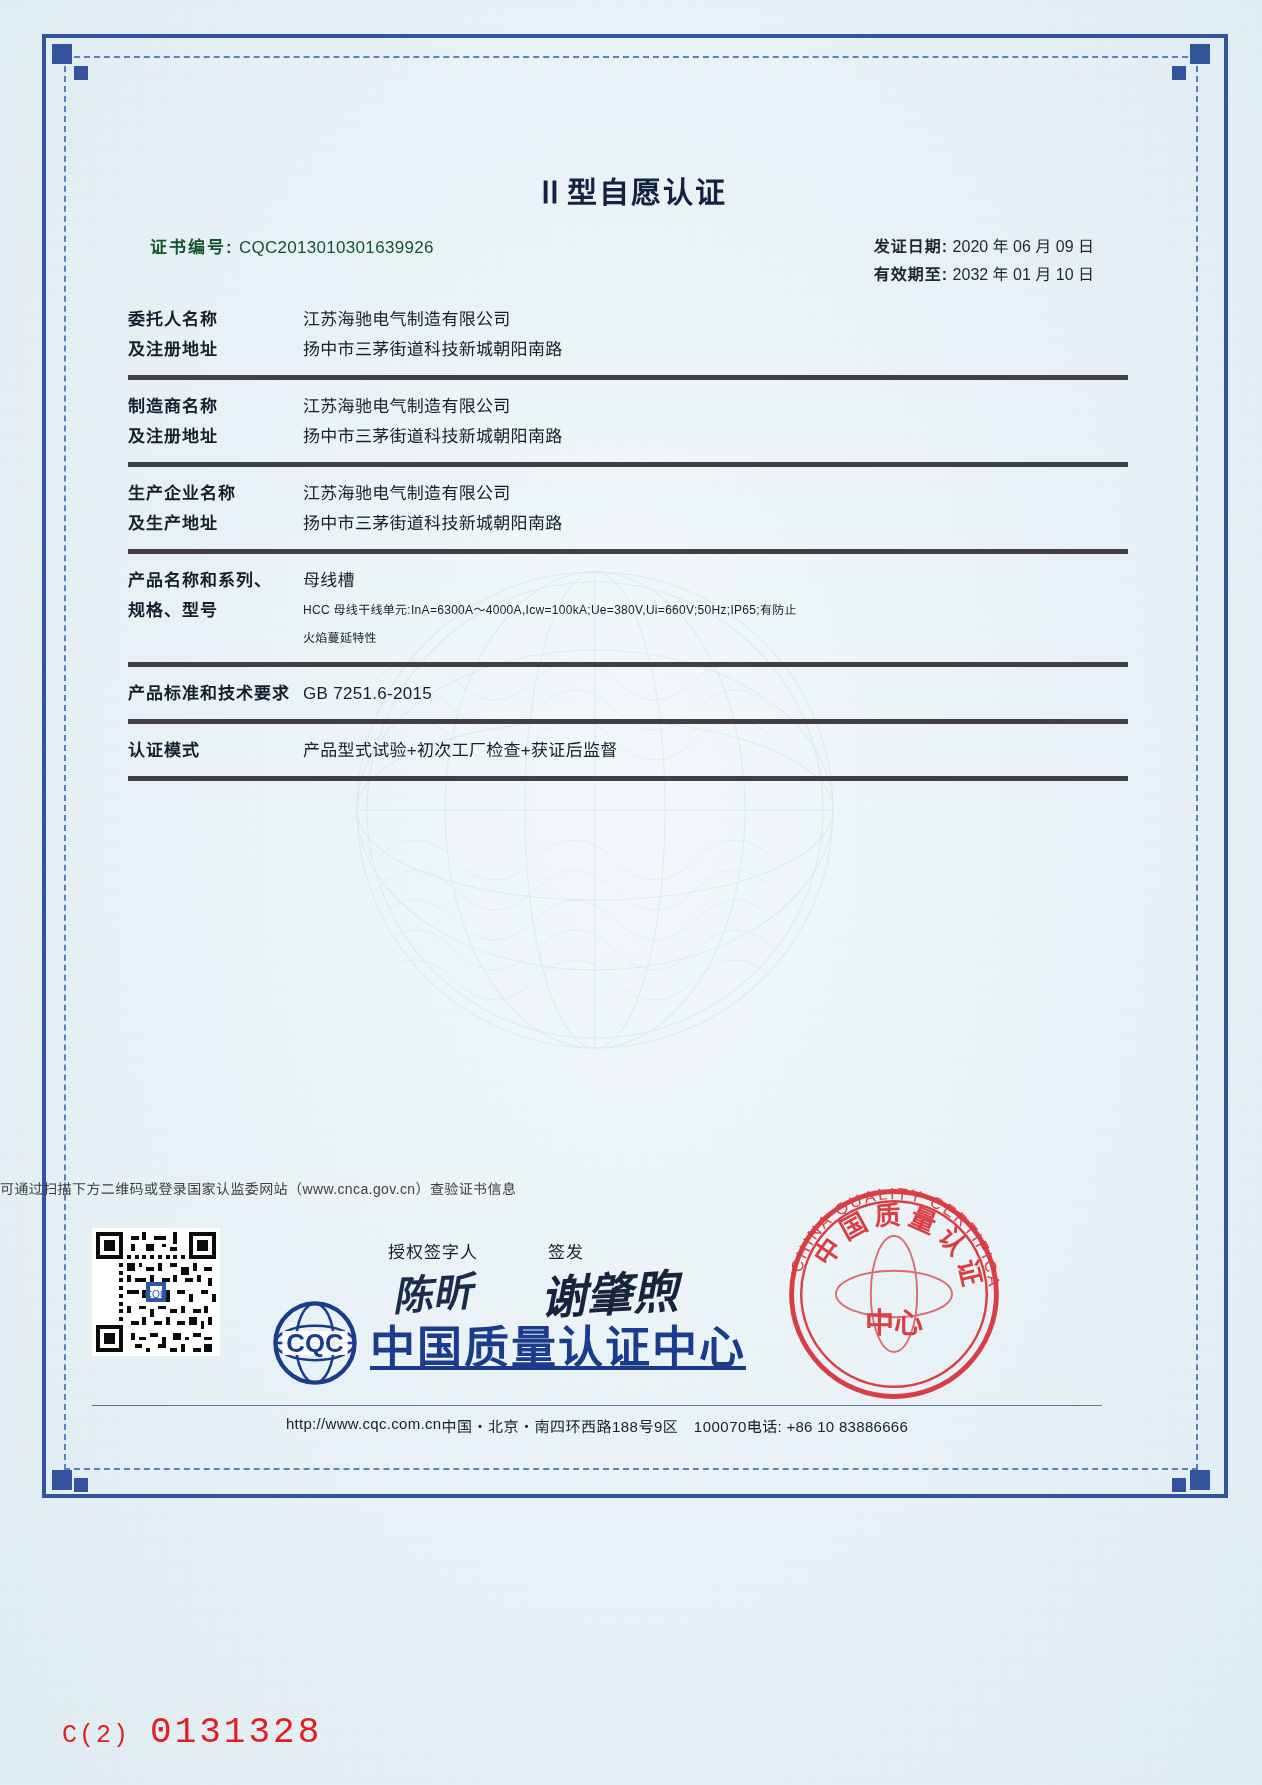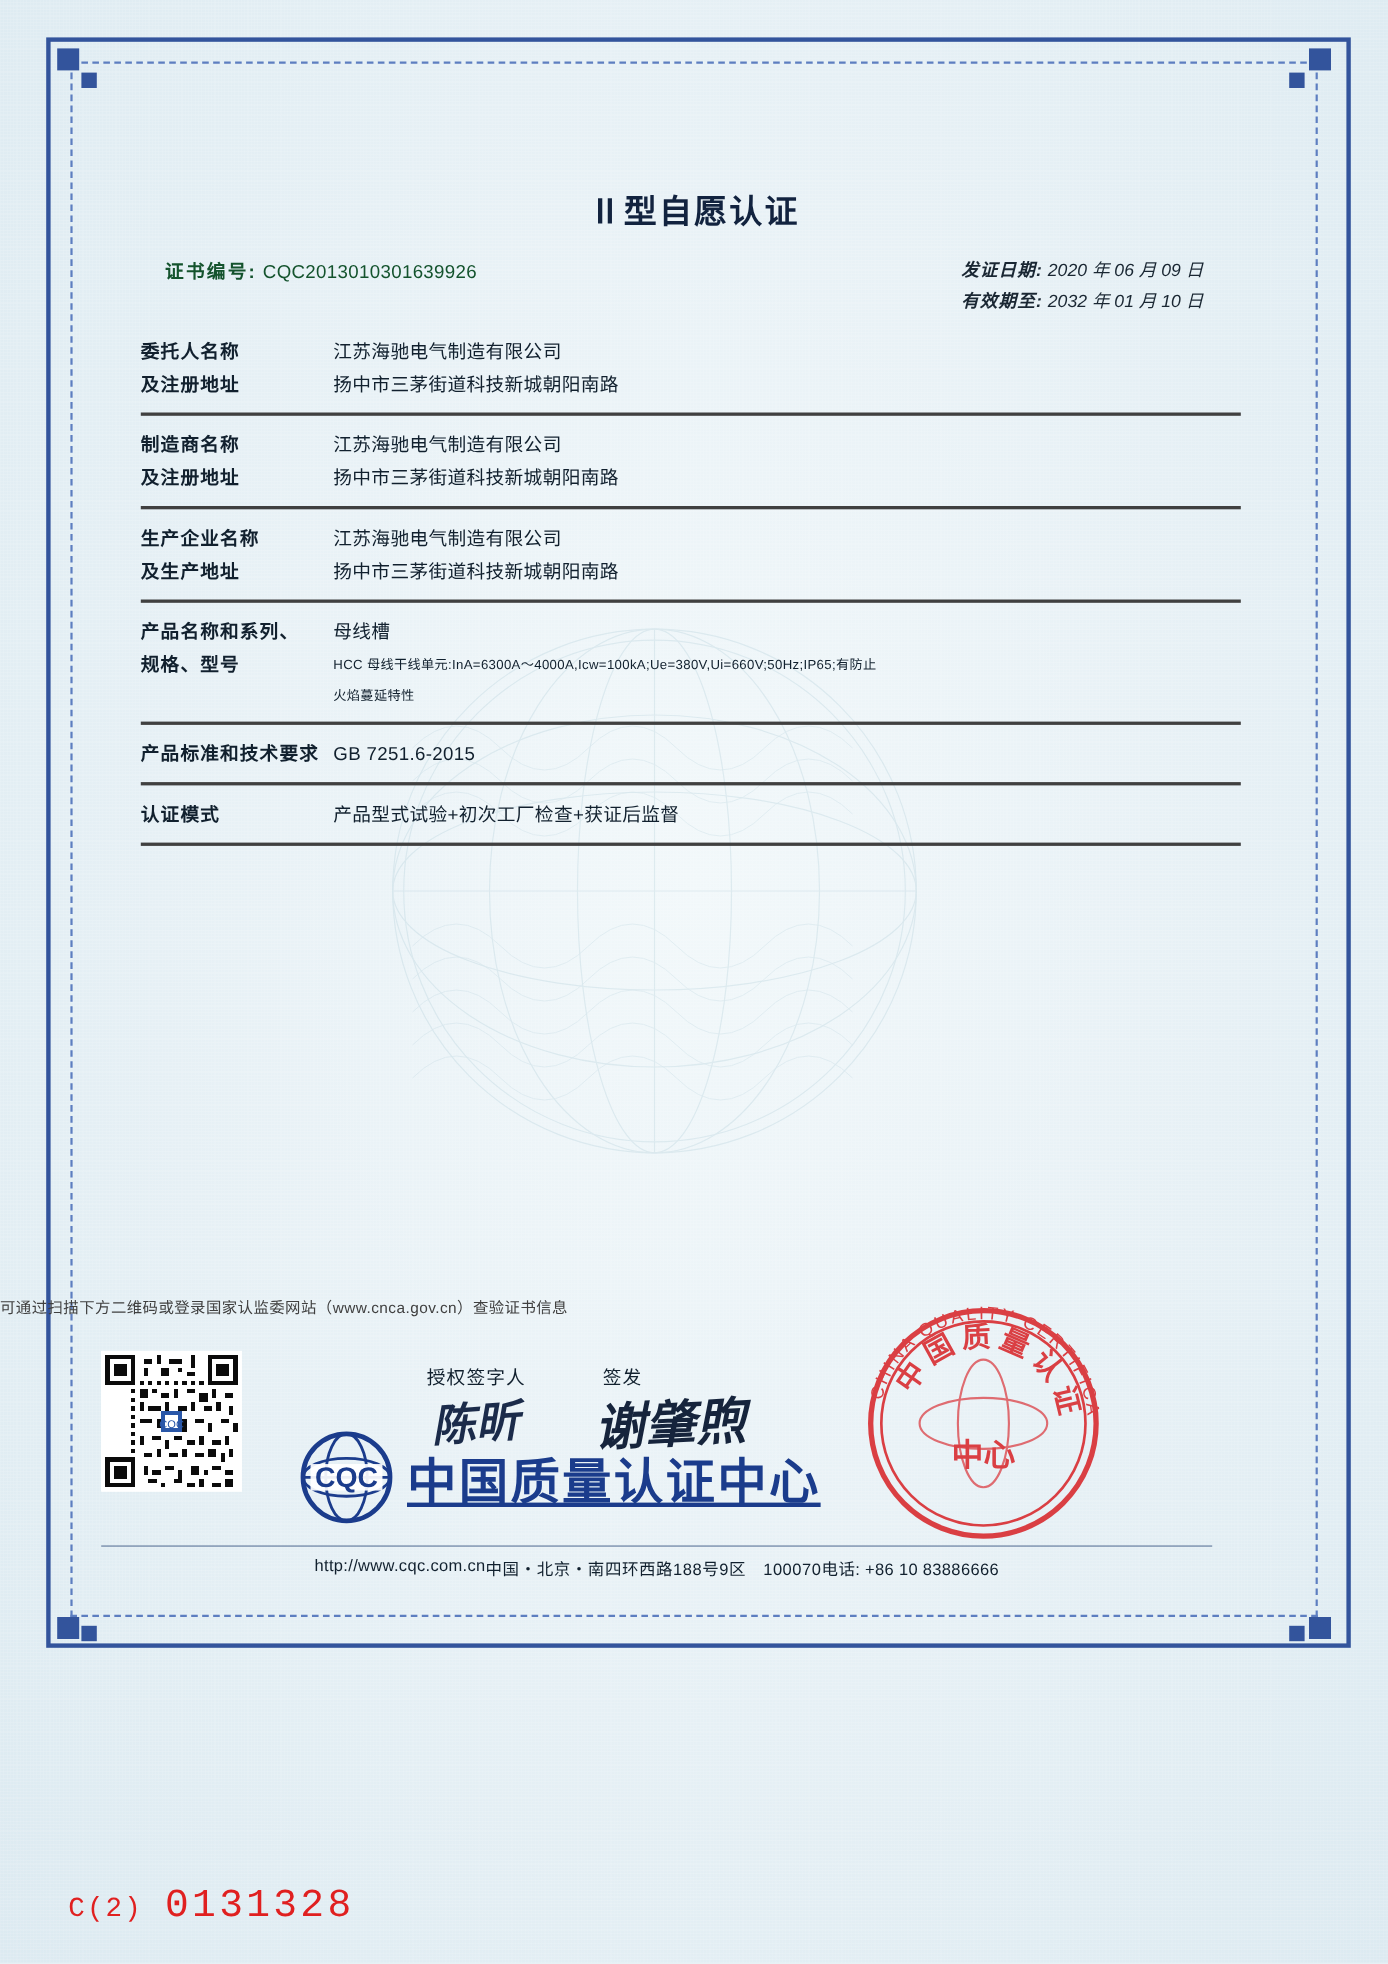--- a/index.html
+++ b/index.html
@@ -115,35 +115,34 @@
   .cert-no .val { letter-spacing: .3px; }
 
   .dates {
     position: absolute;
     right: 168px;
     top: 233px;
     font-size: 16px;
     color: #1a2733;
     text-align: left;
     line-height: 28px;
-    font-style: italic;
   }
   .dates .row { white-space: nowrap; }
   .dates .lbl { font-weight: bold; letter-spacing: 1px; }
 
   
   .fields {
     position: absolute;
     left: 128px;
     top: 305px;
     width: 1000px;
   }
   .fgroup {
     position: relative;
-    border-bottom: 3px solid #404040;
+    border-bottom: 5px solid #404040;
     padding-bottom: 10px;
     margin-bottom: 12px;
   }
   .frow {
     display: flex;
     align-items: flex-start;
     line-height: 30px;
   }
   .fkey {
     width: 175px;

